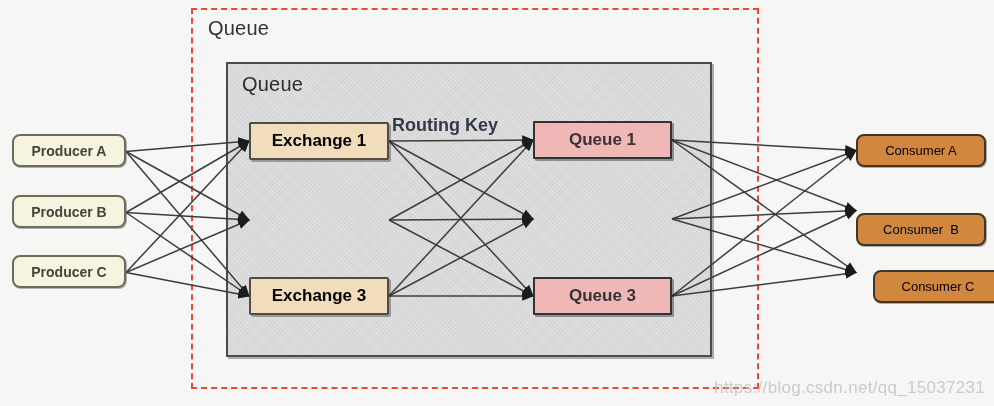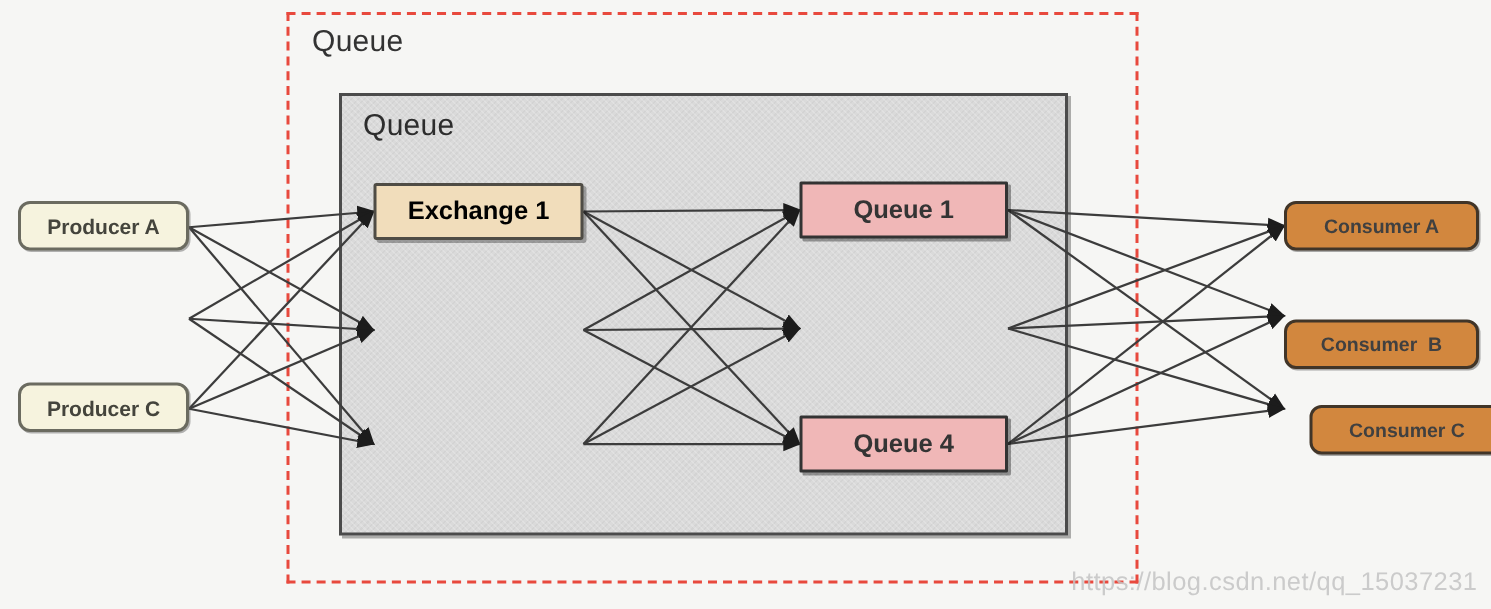--- a/index.html
+++ b/index.html
@@ -66,21 +66,21 @@
     width:139px; height:38px; left:533px;
     background:var(--queue-fill); border:2px solid var(--queue-border);
     border-radius:1px; box-shadow:2px 2px 0 rgba(0,0,0,.35);
   }
   .queue .lbl{font-size:17px; font-weight:bold; color:#343434;}
   .consumer{
     width:130px; height:33px; left:856px;
     background:var(--consumer-fill); border:2px solid var(--consumer-border);
     border-radius:8px; box-shadow:1px 1px 0 rgba(90,90,90,.5);
   }
-  .consumer .lbl{font-size:13px; font-weight:bold; color:#404040;}
+  .consumer .lbl{font-size:13px; font-weight:normal; color:#000000;}
   
   #n-producer-a{top:134px;} #n-producer-b{top:195px;} #n-producer-c{top:255px;}
   #n-exchange-1{top:122px;} #n-exchange-2{top:201px;} #n-exchange-3{top:277px;}
   #n-queue-1{top:121px;}    #n-queue-2{top:200px;}    #n-queue-3{top:277px;}
   #n-consumer-a{top:134px;} #n-consumer-b{top:194px;margin-top:19px;} #n-consumer-c{top:270px;margin-left:17px;}
   
   #watermark{
     position:absolute; right:9px; bottom:8px; z-index:9;
     font-size:17px; color:var(--watermark); opacity:.85; pointer-events:none;
     letter-spacing:.3px;
@@ -125,37 +125,44 @@
       <line x1="672" y1="219" x2="856" y2="150.5" class="edge" marker-end="url(#arrowhead)"></line>
       <line x1="672" y1="219" x2="856" y2="210.5" class="edge" marker-end="url(#arrowhead)"></line>
       <line x1="672" y1="219" x2="856" y2="272.5" class="edge" marker-end="url(#arrowhead)"></line>
       <line x1="672" y1="296" x2="856" y2="150.5" class="edge" marker-end="url(#arrowhead)"></line>
       <line x1="672" y1="296" x2="856" y2="210.5" class="edge" marker-end="url(#arrowhead)"></line>
       <line x1="672" y1="296" x2="856" y2="272.5" class="edge" marker-end="url(#arrowhead)"></line>
     </svg>
 
   <div id="broker-label" class="container-label">Queue</div>
   <div id="vhost-label" class="container-label">Queue</div>
+  <div id="routing-key-label">Routing Key</div>
 
   <div id="n-producer-a" class="node producer">
     <span class="lbl">Producer A</span>
+  </div>
+  <div id="n-producer-b" class="node producer">
+    <span class="lbl">Producer B</span>
   </div>
   <div id="n-producer-c" class="node producer">
     <span class="lbl">Producer C</span>
   </div>
 
   <div id="n-exchange-1" class="node exchange">
     <span class="lbl">Exchange 1</span>
   </div>
+  <div id="n-exchange-3" class="node exchange">
+    <span class="lbl">Exchange 3</span>
+  </div>
 
   <div id="n-queue-1" class="node queue">
     <span class="lbl">Queue 1</span>
   </div>
   <div id="n-queue-3" class="node queue">
-    <span class="lbl">Queue 4</span>
+    <span class="lbl">Queue 3</span>
   </div>
 
   <div id="n-consumer-a" class="node consumer">
     <span class="lbl">Consumer A</span>
   </div>
   <div id="n-consumer-b" class="node consumer">
     <span class="lbl">Consumer  B</span>
   </div>
   <div id="n-consumer-c" class="node consumer">
     <span class="lbl">Consumer C</span>

